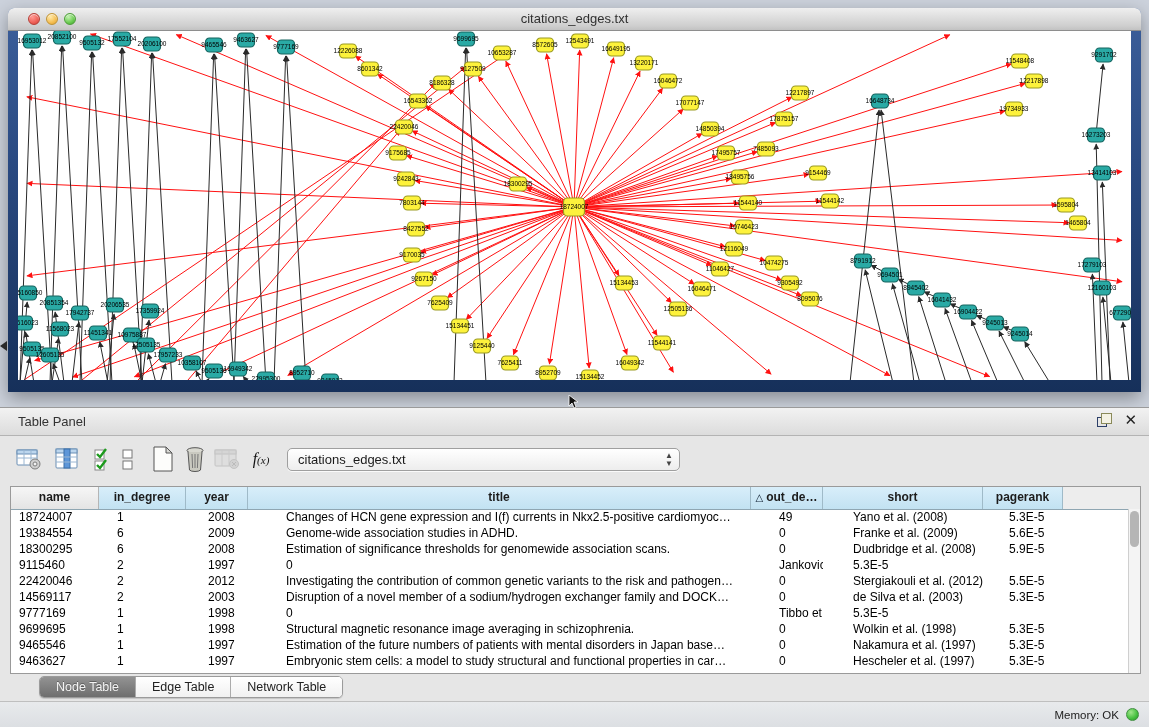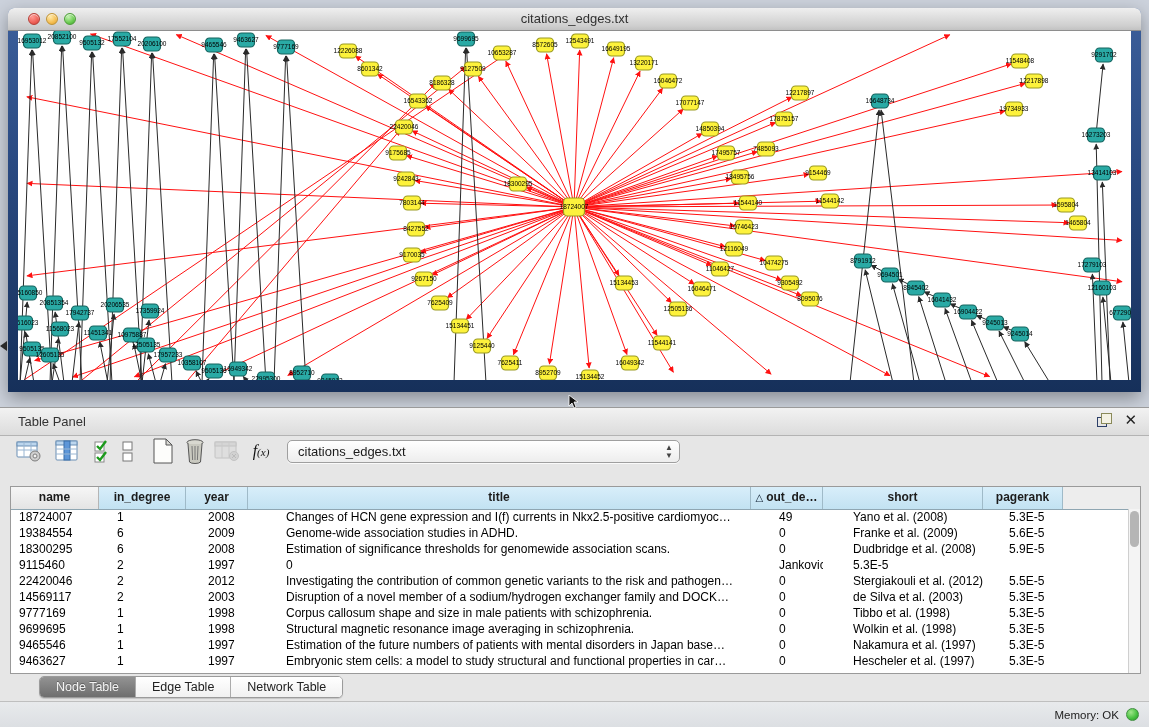--- a/index.html
+++ b/index.html
@@ -50,21 +50,21 @@
     background:linear-gradient(180deg,#f2f2f2,#dcdcdc);
     border-bottom:1px solid #b3b3b3;
   }
   .panel-title{position:absolute;left:18px;top:6px;font-size:13px;color:#333;}
   .panel-header-icons{position:absolute;right:12px;top:5px;display:flex;gap:12px;align-items:center;}
   .float-icon{width:15px;height:14px;position:relative;}
   .float-icon .sq1{position:absolute;left:0;bottom:0;width:8px;height:8px;border:1px solid #2c3f68;background:transparent;}
   .float-icon .sq2{position:absolute;right:0;top:0;width:9px;height:9px;border:1px solid #8a8a5a;background:#f4f2e4;}
   .close-x{font-size:15px;font-weight:bold;color:#222;line-height:14px;cursor:default;}
   
-  .tp-toolbar{position:absolute;left:0;top:20px;width:100%;height:50px;}
+  .tp-toolbar{position:absolute;left:0;top:28px;width:100%;height:50px;}
   .tool-btn{position:absolute;top:8px;width:30px;height:30px;display:flex;align-items:center;justify-content:center;}
   .fx{font-family:"Liberation Serif","DejaVu Serif",serif;font-style:italic;font-size:16px;color:#111;}
   .fx small{font-size:11px;}
   .combo{
     position:absolute;left:287px;top:12px;width:393px;height:23px;
     background:linear-gradient(180deg,#ffffff,#ededed);
     border:1px solid #9f9f9f;border-radius:5px;
     font-size:13px;color:#1a1a1a;line-height:21px;padding-left:10px;box-sizing:border-box;
     box-shadow:0 1px 0 rgba(255,255,255,.8);
   }
@@ -635,21 +635,20 @@
           <div class="td">Disruption of a novel member of a sodium/hydrogen exchanger family and DOCK…</div>
           <div class="td">0</div>
           <div class="td">de Silva et al. (2003)</div>
           <div class="td">5.3E-5</div>
           <div class="td"></div>
         </div>
         <div class="trow">
           <div class="td">9777169</div>
           <div class="td">1</div>
           <div class="td">1998</div>
-          <div class="td">Corpus callosum shape and size in male patients with schizophrenia.</div>
           <div class="td">0</div>
           <div class="td">Tibbo et al. (1998)</div>
           <div class="td">5.3E-5</div>
           <div class="td"></div>
         </div>
         <div class="trow">
           <div class="td">9699695</div>
           <div class="td">1</div>
           <div class="td">1998</div>
           <div class="td">Structural magnetic resonance image averaging in schizophrenia.</div>

